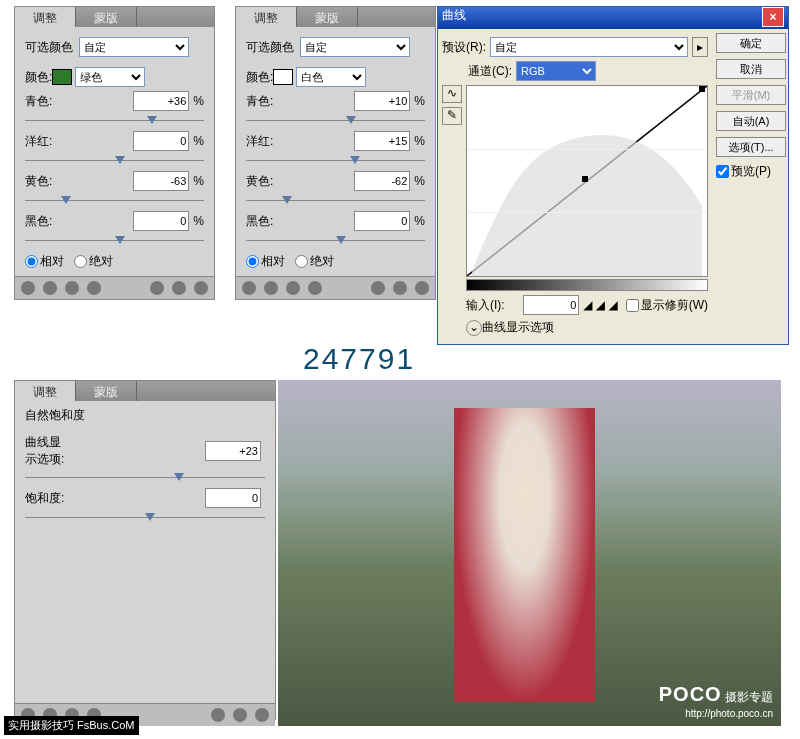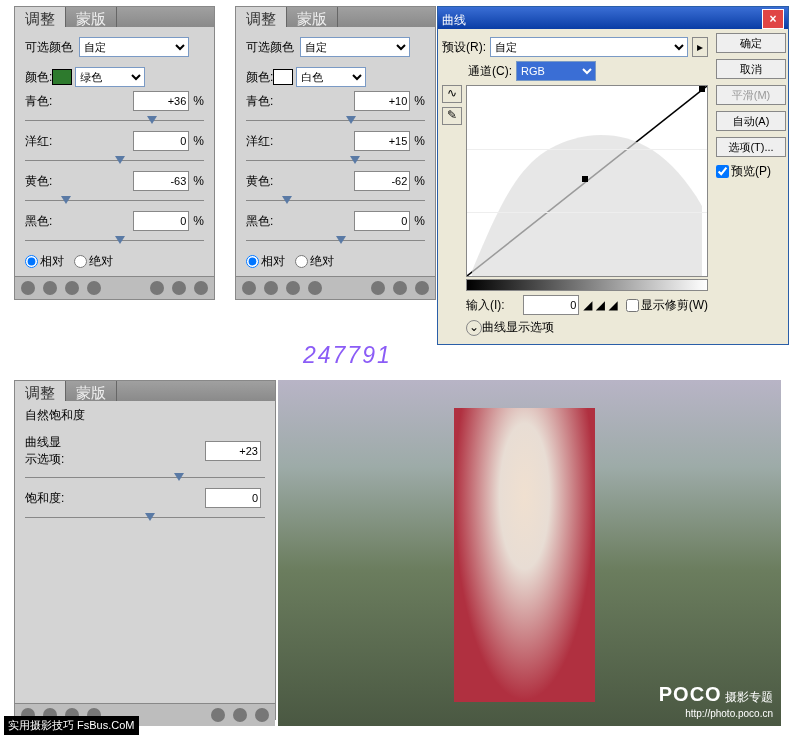--- a/index.html
+++ b/index.html
@@ -1,39 +1,39 @@
 <!DOCTYPE html>
 <html><head>
 <meta charset="utf-8">
 <style>
 body{margin:0;font-family:"SimSun","Arial",sans-serif;font-size:12px;background:#fff;color:#000;width:800px;height:739px;position:relative}
 .panel{position:absolute;background:#d4d4d4;border:1px solid #888}
 .tabs{background:linear-gradient(#a0a0a0,#8a8a8a);display:flex;height:20px}
-.tab{padding:3px 10px;font-size:15px;color:#eee;border-right:1px solid #666}
+.tab{padding:3px 18px;font-size:12px;color:#eee;border-right:1px solid #666}
 .tab.active{background:#d4d4d4;color:#333}
 .panel-body{padding:6px 10px;background:#d4d4d4}
 .swatch{display:inline-block;width:18px;height:14px;border:1px solid #000;vertical-align:middle;margin-right:3px}
 select.ps{font-size:11px;height:20px;background:#fff;border:1px solid #7a9ac5}
 .row{display:flex;align-items:center;margin:4px 0}
 .row .lbl{width:40px}
 .row input.val{width:50px;height:16px;font-size:11px;text-align:right;border:1px solid #888;background:#fff;margin-left:auto;margin-right:4px}
 .slider{height:12px;position:relative;margin:0 0 4px 0}
 .slider::before{content:"";position:absolute;top:5px;left:0;right:0;height:1px;background:#888}
 .slider .thumb{position:absolute;top:1px;width:0;height:0;border-left:5px solid transparent;border-right:5px solid transparent;border-top:8px solid #5a7aa5}
 .radios{display:flex;justify-content:flex-start;gap:10px;margin-top:6px}
 .footer{background:#bdbdbd;border-top:1px solid #888;height:22px;display:flex;align-items:center;gap:8px;padding:0 6px}
 .footer span{width:14px;height:14px;display:inline-block;border-radius:50%;background:#777}
 .dlg{position:absolute;background:#ece9d8;border:1px solid #2a5ea8}
-.dlg .titlebar{background:linear-gradient(#3a6ed5,#0a3da5);color:#fff;height:22px;display:flex;align-items:flex-end;padding:0 4px;font-size:12px}
+.dlg .titlebar{background:linear-gradient(#3a6ed5,#0a3da5);color:#fff;height:22px;display:flex;align-items:flex-start;padding:0 4px;font-size:12px}
 .dlg .closex{margin-left:auto;width:20px;height:18px;background:#e04545;color:#fff;text-align:center;line-height:18px;font-weight:bold;border:1px solid #fff}
 .dlg-body{padding:4px;display:flex;gap:8px}
 .btn{display:block;width:70px;height:20px;font-size:11px;margin-bottom:6px;background:#efefef;border:1px solid #888}
 .hist{width:240px;height:190px;border:1px solid #888;background:#fff;position:relative}
 .hist::after{content:"";position:absolute;left:0;right:0;top:33%;height:1px;background:#eee;box-shadow:0 63px 0 #eee}
-.watermark{position:absolute;font-family:Arial;font-size:23px;font-style:italic;color:#8b5cf6;letter-spacing:2px}
+.watermark{position:absolute;font-family:Arial;font-size:30px;color:#0c4a6e;letter-spacing:2px}
 .photo{position:absolute;background:linear-gradient(180deg,#b8b4c6 0%,#9daba8 25%,#6b7d5e 55%,#4a5842 100%);overflow:hidden}
 .photo .sub{position:absolute;left:35%;top:8%;width:28%;height:85%;background:radial-gradient(ellipse at 50% 30%,#f0e0d0 0%,#e8ddd4 25%,#b03040 70%)}
 .poco{position:absolute;bottom:6px;right:8px;color:#fff;font-family:Arial;text-align:right}
 .poco .big{font-size:20px;font-weight:bold;letter-spacing:1px}
 .poco .small{font-size:10px}
 .fsbus{position:absolute;bottom:4px;left:4px;background:#000;color:#fff;font-size:11px;padding:2px 4px}
 input[type=checkbox],input[type=radio]{margin:0 2px 0 0;vertical-align:middle}
 </style>
 </head>
 <body>

